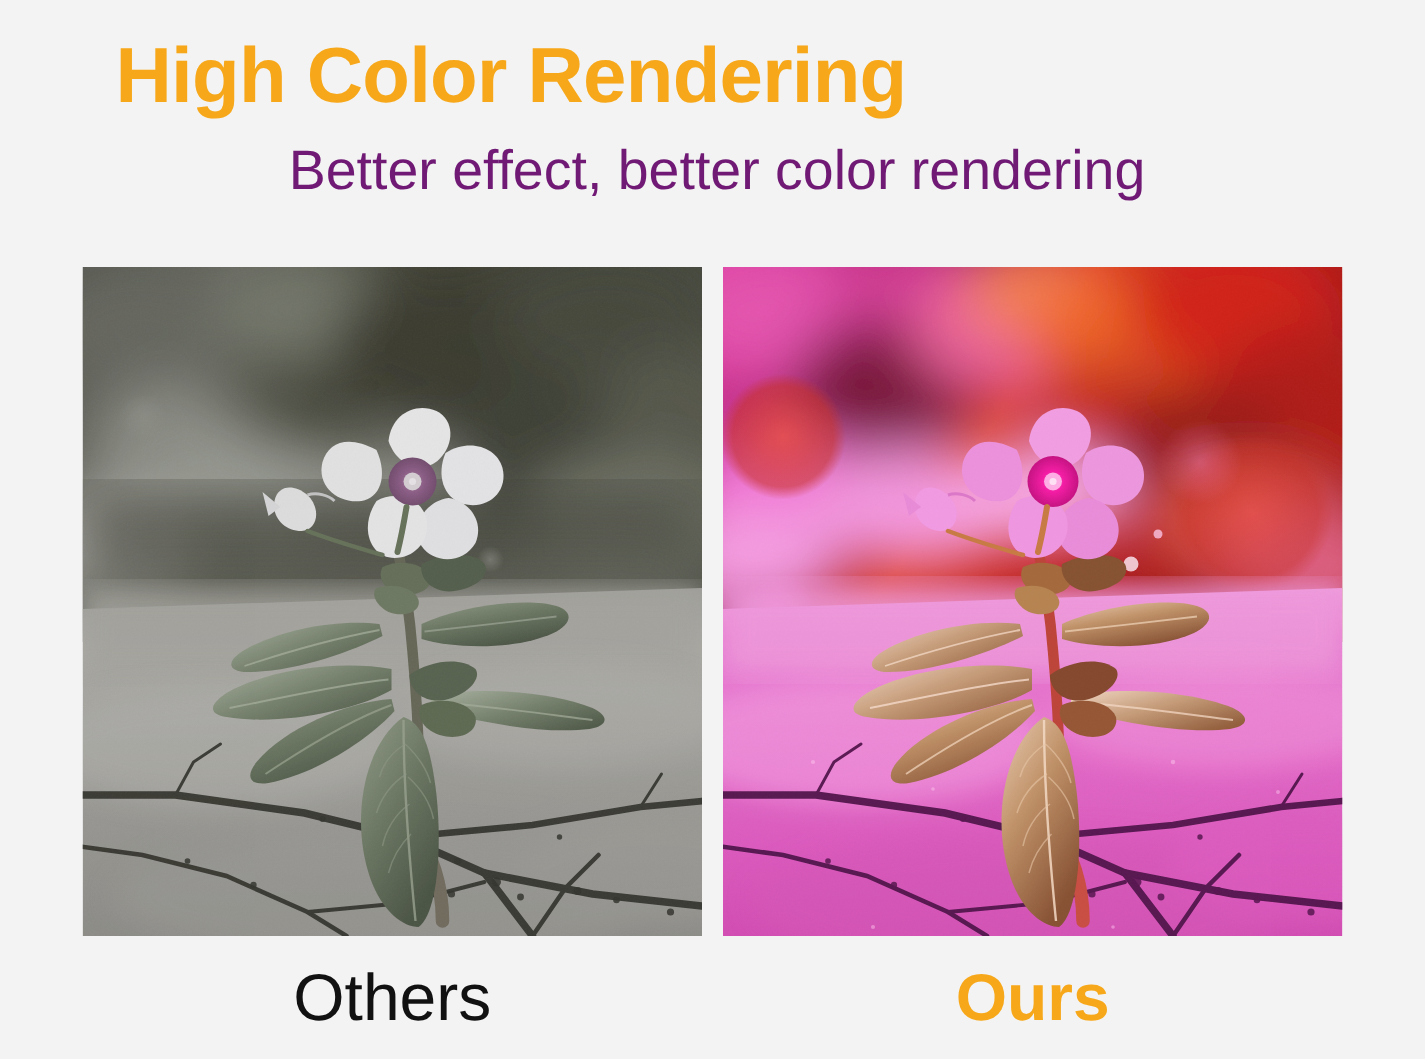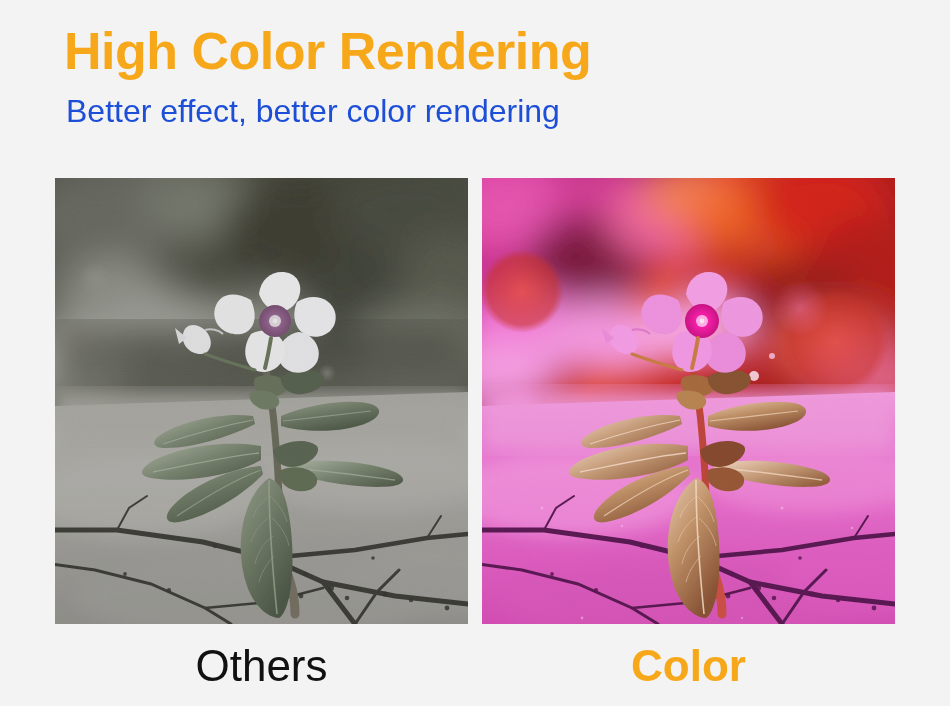--- a/index.html
+++ b/index.html
@@ -16,40 +16,41 @@
   }
   .page {
     position: absolute;
     inset: 0;
     background: #f3f3f3;
   }
 
   
   .header {
     position: absolute;
-    left: 64px;
+    left: 77px;
     top: 22px;
     width: 800px;
   }
   .title {
     font-size: 52px;
     font-weight: bold;
     color: #f7a81a;
     letter-spacing: -0.5px;
     line-height: 1.12;
     margin: 0;
     white-space: nowrap;
   }
   .subtitle {
-    font-size: 32px;
+    font-size: 37px;
     font-weight: normal;
-    color: #1d4ed8;
+    color: #701a75;
     line-height: 1.2;
     margin: 12px 0 0 2px;
     white-space: nowrap;
+    text-align: center;
   }
 
   
   .compare {
     position: absolute;
     left: 55px;
     top: 178px;
     width: 840px;
     height: 446px;
     display: flex;
@@ -493,16 +494,16 @@
             <rect x="0" y="0" width="413" height="446" fill="#ff37b5" opacity="0.08"></rect>
             <rect x="0" y="0" width="413" height="446" filter="url(#Rgrain)" opacity="0.16"></rect>
           </g>
         </svg>
       </div>
     </div>
   </div>
 
   <div class="captions">
     <div class="caption caption-others">Others</div>
-    <div class="caption caption-ours">Color</div>
+    <div class="caption caption-ours">Ours</div>
   </div>
 
 </div>
 
 </body></html>

